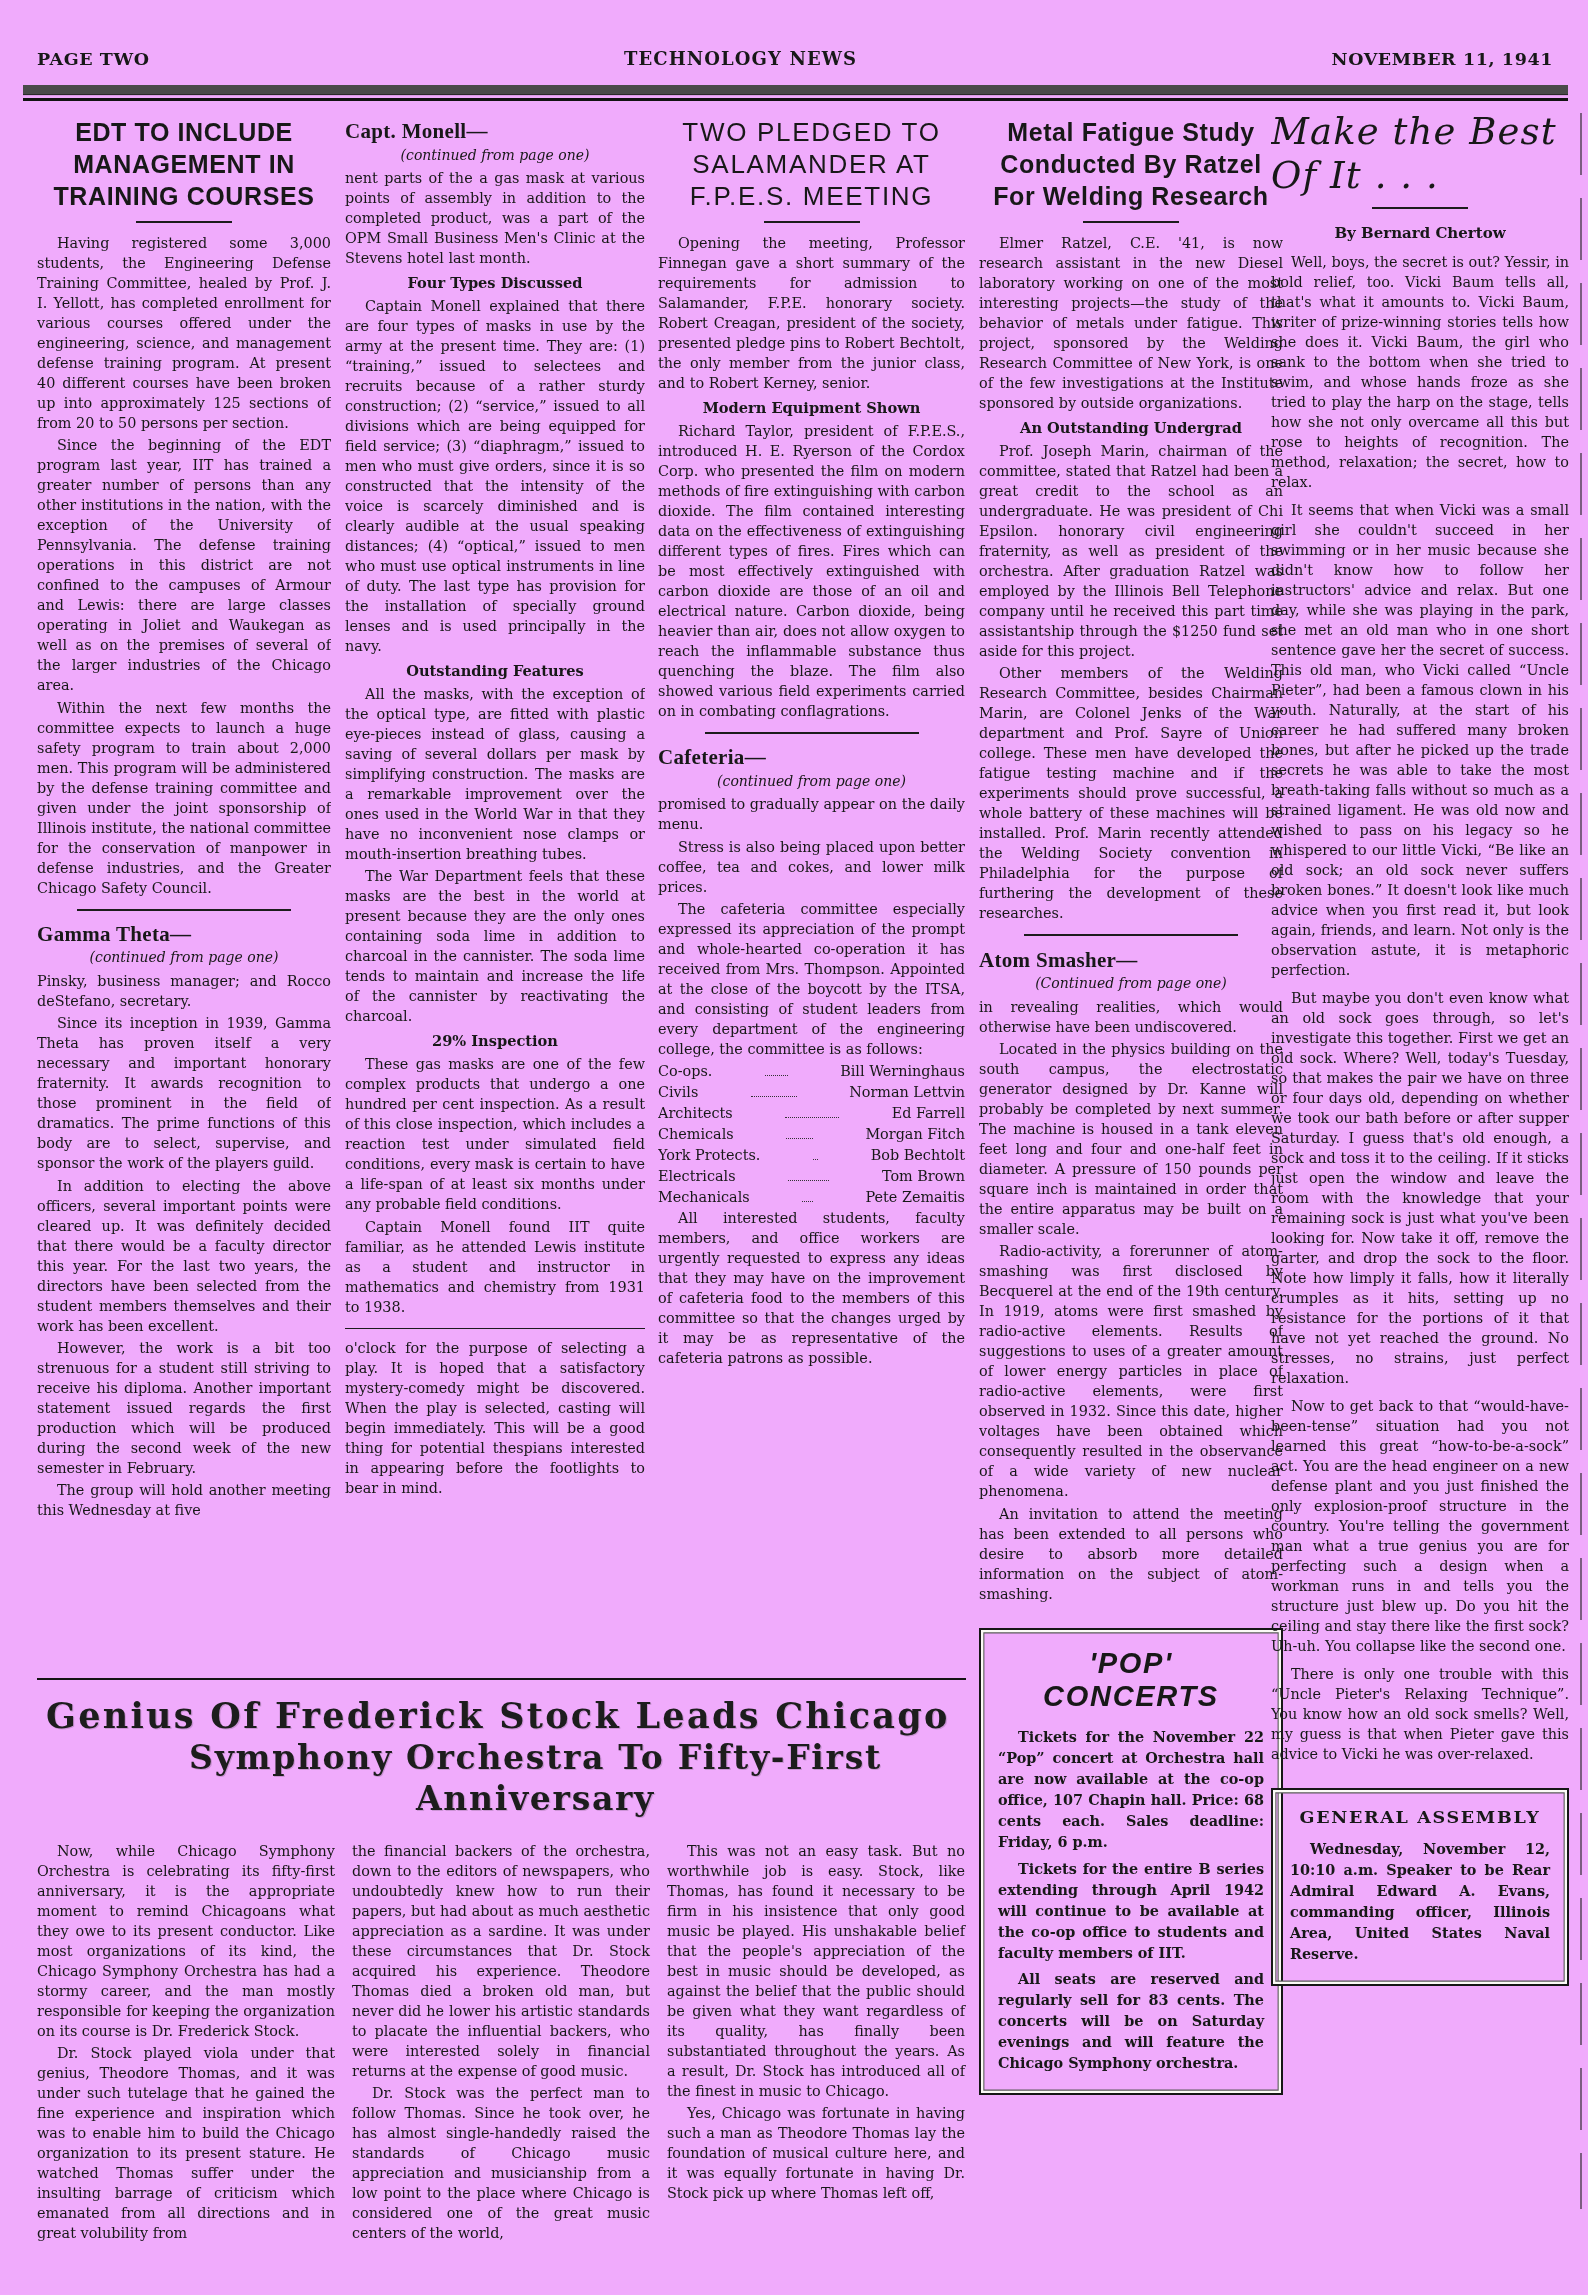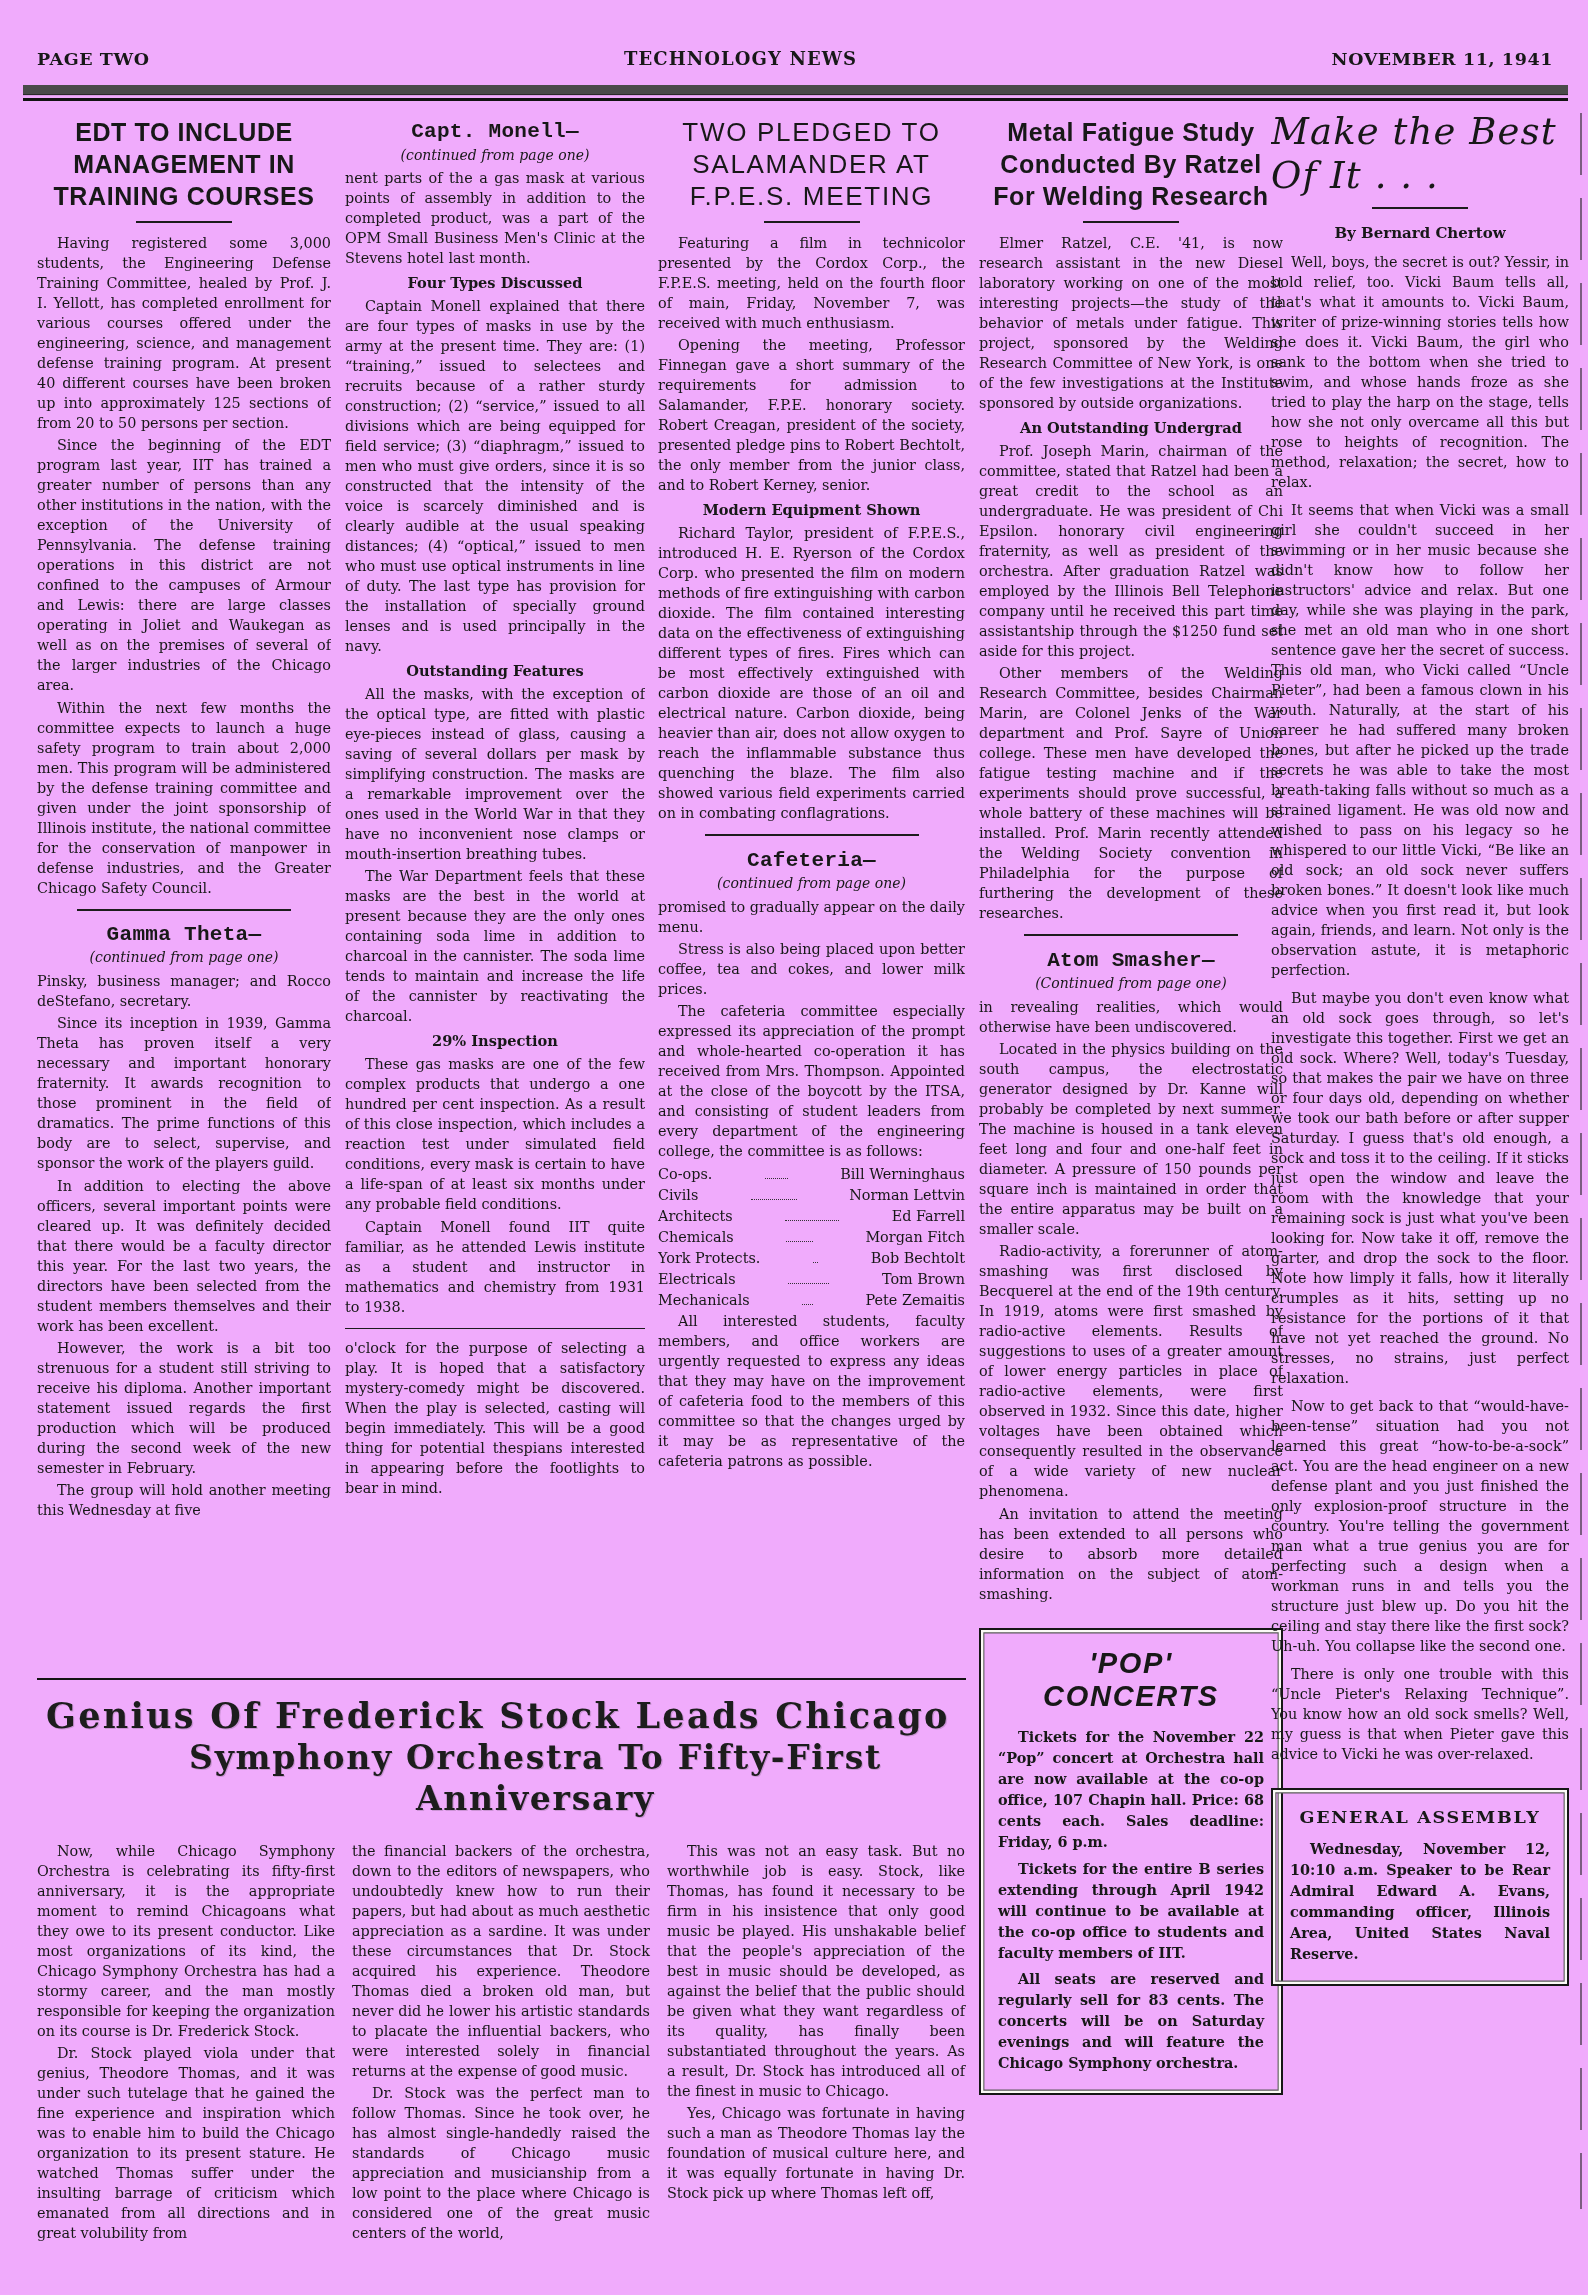--- a/index.html
+++ b/index.html
@@ -22,22 +22,22 @@
   .col3 { left:658px;width:307px; height:1552px; }
   .col4 { left:979px;width:304px; height:2158px; }
   .col5 { left:1271px;width:298px; height:2158px; }
   
   .bt { font-size:14.4px; line-height:20px; text-align:justify; }
   .bt p { margin:0 0 2.3px 0; text-indent:20px; }
   .bt p.noindent { text-indent:0; }
   .headline { font-family:"Liberation Sans", sans-serif; font-weight:700; font-size:25px;
               line-height:32px; text-align:center; letter-spacing:0.6px; }
   .headline.light { font-weight:400; letter-spacing:1.7px; font-size:26px; }
-  .sec-head { font-family:Liberation Mono, monospace; font-weight:700; font-size:21px;
-              line-height:25px; margin:3.4px 0 1.1px 0; letter-spacing:0.3px;text-align:center; }
+  .sec-head { font-family:Liberation Serif, serif; font-weight:700; font-size:21px;
+              line-height:25px; margin:3.4px 0 1.1px 0; letter-spacing:0.3px; }
   .continued { text-align:center; font-style:italic; font-size:14px; margin:2.3px 0 5.6px 0; }
   .subhead { text-align:center; font-weight:bold; font-size:14.6px; margin:4.5px 0 3.4px 0; }
   .div-short { width:96px; margin:9px auto 10px auto; border-top:2.8px double #1c1c1c; }
   .div-mid   { width:214px; margin:11.3px auto; border-top:2.3px solid #1c1c1c; }
   .div-long  { border-top:1.7px solid #1c1c1c; margin:11.3px 0 9px 0; }
   
   .leader-row { display:flex; align-items:baseline; font-size:14.4px; line-height:21px;gap:48px; }
   .leader-row .dots { flex:1; border-bottom:1.7px dotted #333; margin:0 4.5px 3.4px 4.5px; }
   
   .feat-title { font-style:italic; font-size:37px; line-height:44px; letter-spacing:1.1px;
@@ -115,21 +115,20 @@
     <div class="div-long"></div>
     <div class="bt">
       <p class="noindent">o'clock for the purpose of selecting a play. It is hoped that a satisfactory mystery-comedy might be discovered. When the play is selected, casting will begin immediately. This will be a good thing for potential thespians interested in appearing before the footlights to bear in mind.</p>
     </div>
   </div>
 
   <div class="col col3">
     <div class="headline light">TWO PLEDGED TO SALAMANDER AT F.P.E.S. MEETING</div>
     <div class="div-short"></div>
     <div class="bt">
-      <p>Featuring a film in technicolor presented by the Cordox Corp., the F.P.E.S. meeting, held on the fourth floor of main, Friday, November 7, was received with much enthusiasm.</p>
       <p>Opening the meeting, Professor Finnegan gave a short summary of the requirements for admission to Salamander, F.P.E. honorary society. Robert Creagan, president of the society, presented pledge pins to Robert Bechtolt, the only member from the junior class, and to Robert Kerney, senior.</p>
       <div class="subhead">Modern Equipment Shown</div>
       <p>Richard Taylor, president of F.P.E.S., introduced H. E. Ryerson of the Cordox Corp. who presented the film on modern methods of fire extinguishing with carbon dioxide. The film contained interesting data on the effectiveness of extinguishing different types of fires. Fires which can be most effectively extinguished with carbon dioxide are those of an oil and electrical nature. Carbon dioxide, being heavier than air, does not allow oxygen to reach the inflammable substance thus quenching the blaze. The film also showed various field experiments carried on in combating conflagrations.</p>
     </div>
     <div class="div-mid"></div>
     <div class="sec-head">Cafeteria—</div>
     <div class="continued">(continued from page one)</div>
     <div class="bt">
       <p class="noindent">promised to gradually appear on the daily menu.</p>
       <p>Stress is also being placed upon better coffee, tea and cokes, and lower milk prices.</p>

